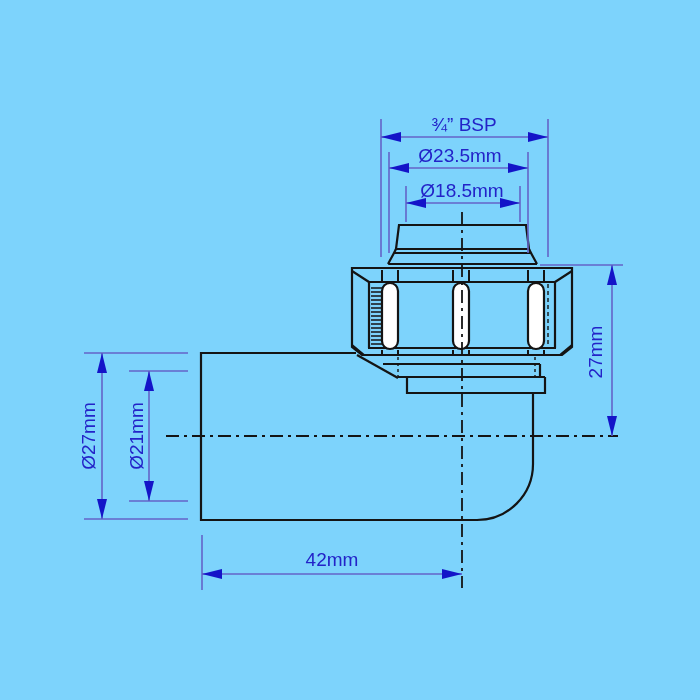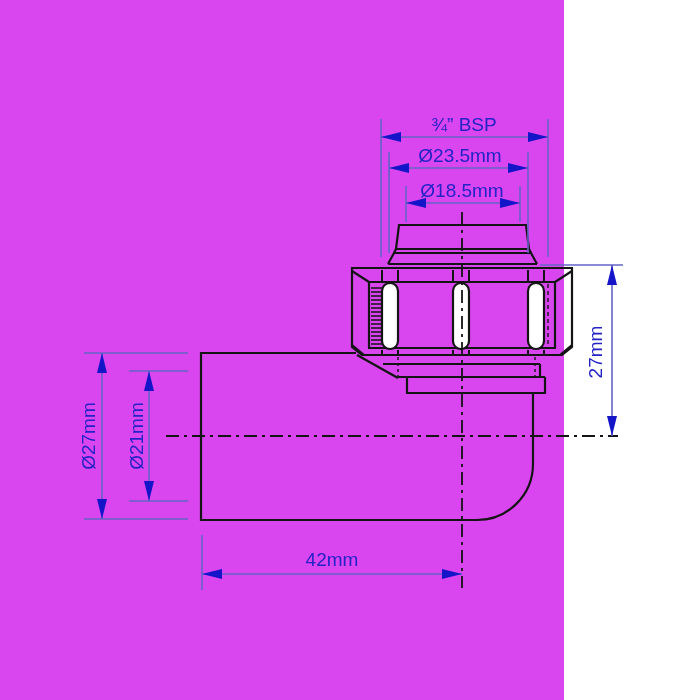--- a/index.html
+++ b/index.html
@@ -1,16 +1,16 @@
 <!DOCTYPE html>
 <html><head>
 <meta charset="utf-8">
 <style>
   html,body{margin:0;padding:0;background:#fff;}
-  .page{width:564px;height:700px;background:#d946ef;position:relative;font-family:"Liberation Sans",sans-serif;}
+  .page{width:700px;height:700px;background:#7dd3fc;position:relative;font-family:"Liberation Sans",sans-serif;}
   svg{position:absolute;top:0;left:0;}
   .dimtext{font-family:"Liberation Sans",sans-serif;font-size:19px;}
 </style>
 </head>
 <body>
 
 <div class="page">
 <svg width="700" height="700" viewBox="0 0 700 700">
 
   <g stroke="#141414" stroke-width="2.2" fill="none">

